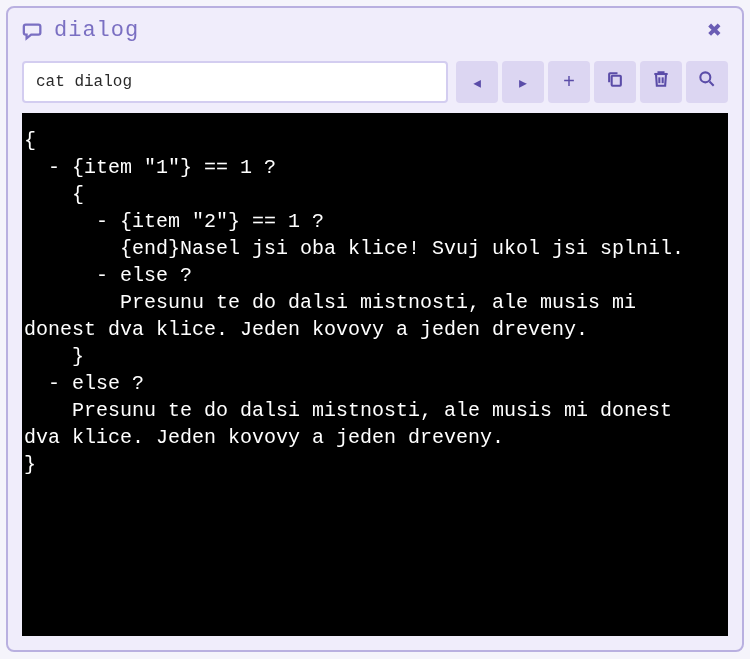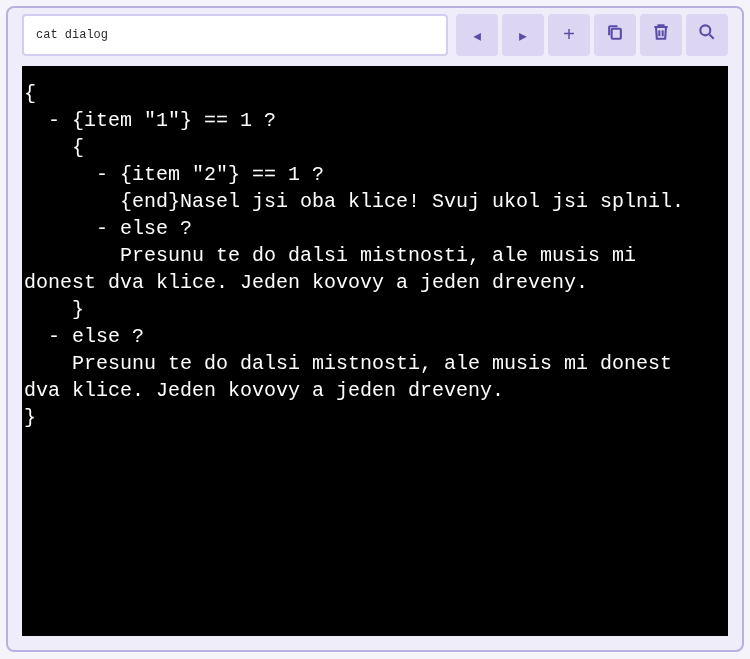--- a/index.html
+++ b/index.html
@@ -54,21 +54,21 @@
       gap: 8px;
       padding: 6px 14px 10px 14px;
     }
     .command-input {
       flex: 1;
       background: #ffffff;
       border: 2px solid #d3cdf0;
       border-radius: 4px;
       padding: 8px 12px;
       font-family: 'Courier New', monospace;
-      font-size: 12px;
+      font-size: 16px;
       color: #2a2a2a;
       outline: none;
     }
     .tool-buttons {
       display: flex;
       gap: 4px;
     }
     .tool-btn {
       width: 42px;
       height: 42px;
@@ -99,20 +99,31 @@
       white-space: pre-wrap;
       word-break: break-word;
       overflow: hidden;
     }
   </style>
 </head>
 <body>
 
 <div class="panel">
 
+  <div class="titlebar">
+    <span class="title-icon">
+      <svg viewBox="0 0 24 24" fill="none" stroke="currentColor" stroke-width="2.5">
+        <path d="M4 5 h14 a2 2 0 0 1 2 2 v7 a2 2 0 0 1 -2 2 h-8 l-5 4 v-4 h-1 a2 2 0 0 1 -2 -2 v-7 a2 2 0 0 1 2 -2 z"></path>
+      </svg>
+    </span>
+    <span class="title-text">dialog</span>
+    <span class="close-btn">
+      <span>✖</span>
+    </span>
+  </div>
 
   <div class="toolbar-row">
     <input class="command-input" type="text" value="cat dialog" style="">
     <div class="tool-buttons">
       <button class="tool-btn">
         <span>◂</span>
       </button>
       <button class="tool-btn">
         <span>▸</span>
       </button>

